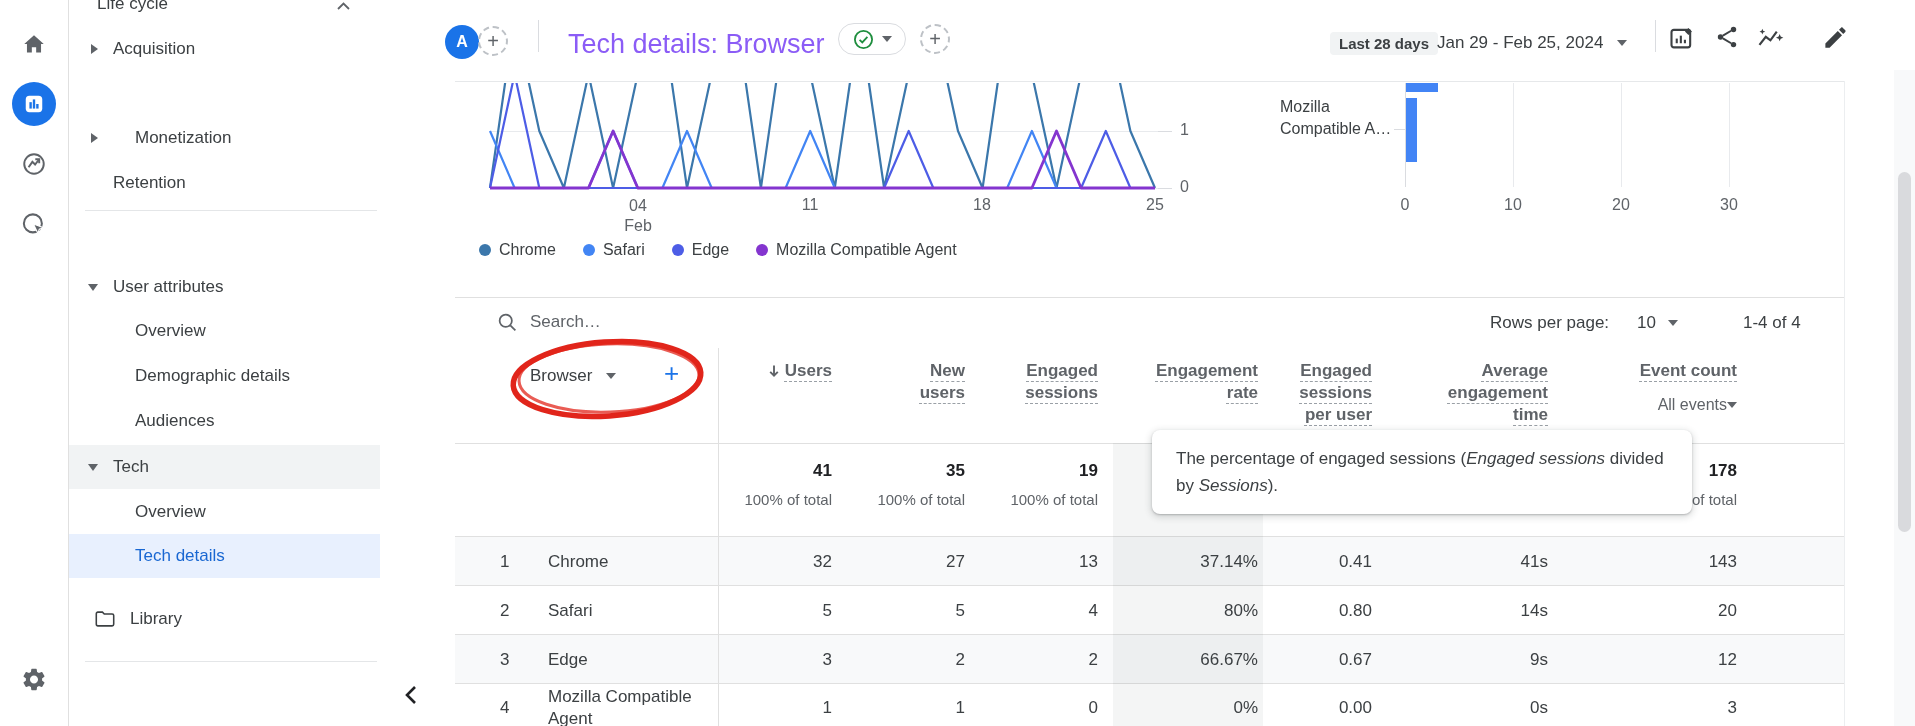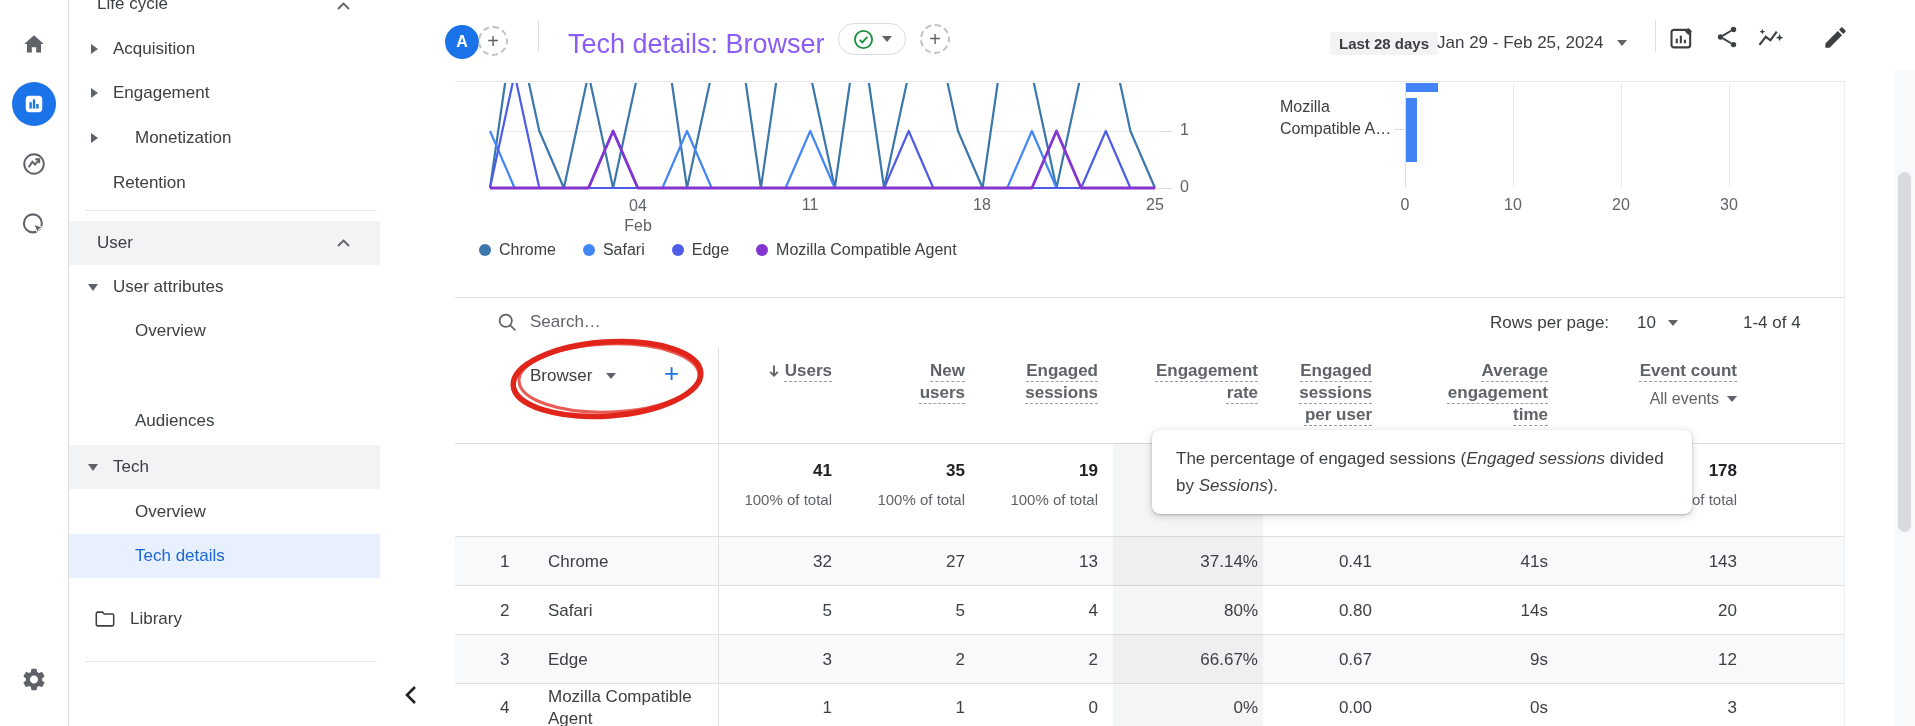--- a/index.html
+++ b/index.html
@@ -39,21 +39,21 @@
   .legend{position:absolute;left:479px;top:241px;display:flex;gap:27px;align-items:center;font-size:16px;color:#3c4043;}
   .litem{display:flex;align-items:center;gap:8px;}
   .ldot{width:12px;height:12px;border-radius:50%;background:#999;}
   .bar{position:absolute;background:#4284f5;}
   .barlab{position:absolute;left:1280px;top:96px;font-size:16px;color:#3c4043;line-height:22px;}
 
   
   .search-row{position:absolute;left:455px;top:303px;width:1389px;height:40px;}
   .mhead{position:absolute;top:360px;text-align:right;font-size:17px;font-weight:bold;color:#5f6368;line-height:22px;z-index:3;}
   .mhead .u{text-decoration-line:underline;text-decoration-style:dashed;text-decoration-color:#9aa0a6;text-decoration-thickness:1px;text-underline-offset:5px;}
-  .filterline{font-weight:normal;color:#5f6368;font-size:16px;margin-top:6px;display:flex;justify-content:flex-end;align-items:center;gap:8px;cursor:pointer;}
+  .filterline{font-weight:normal;color:#5f6368;font-size:16px;margin-top:12px;display:flex;justify-content:flex-end;align-items:center;gap:0;cursor:pointer;}
   .totals{position:absolute;left:455px;top:443px;width:1389px;height:93px;border-top:1px solid #e0e0e0;}
   .tnum{position:absolute;top:17px;font-size:17px;font-weight:bold;color:#202124;text-align:right;z-index:3;}
   .tsub{position:absolute;top:47px;font-size:15px;color:#5f6368;text-align:right;z-index:3;}
   .trow{position:absolute;left:455px;width:1389px;height:49px;border-top:1px solid #e0e0e0;}
   .cell{position:absolute;top:0;height:100%;display:flex;align-items:center;justify-content:flex-end;font-size:17px;color:#3c4043;text-align:right;z-index:3;}
   .cell.lft{justify-content:flex-start;text-align:left;}
   .shade{position:absolute;left:1113px;top:443px;width:150px;height:283px;background:rgba(60,64,67,0.055);z-index:2;}
   .tooltip{position:absolute;left:1152px;top:430px;width:540px;box-sizing:border-box;background:#fff;border-radius:8px;padding:15px 24px;font-size:17px;line-height:27px;color:#3c4043;box-shadow:0 1px 2px rgba(60,64,67,.3),0 2px 6px 2px rgba(60,64,67,.15);z-index:10;}
   .scroll-track{position:absolute;left:1894px;top:70px;width:21px;height:656px;background:#f8f9fa;}
   .scroll-thumb{position:absolute;left:1898px;top:172px;width:13px;height:360px;background:#d9dadd;border-radius:7px;}
@@ -101,44 +101,37 @@
     <div class="srow" style="top:-9px;height:26px;">
       <span style="margin-left:29px;">Life cycle</span>
       <svg width="15" height="10" viewBox="0 0 15 10" style="position:absolute;left:268px;top:10px;">
           <polyline points="2,8 7.5,2.5 13,8" fill="none" stroke="#5f6368" stroke-width="1.8"></polyline>
         </svg>
     </div>
     <div class="srow" style="top:27px;">
       <span class="tri-r"></span>
       <span style="margin-left:45px;">Acquisition</span>
     </div>
-    <div class="srow" style="top:71px;">
-      <span class="tri-r"></span>
-      <span style="margin-left:45px;">Engagement</span>
-    </div>
     <div class="srow" style="top:116px;">
       <span class="tri-r"></span>
       <span style="margin-left:67px;">Monetization</span>
     </div>
     <div class="srow" style="top:161px;">
       <span style="margin-left:45px;">Retention</span>
     </div>
     <div class="sdiv" style="top:210px;"></div>
-    <div class="srow gray" style="top:221px;">
-      <span style="margin-left:29px;">User</span>
-      <svg width="15" height="10" viewBox="0 0 15 10" style="position:absolute;left:268px;top:17px;">
-          <polyline points="2,8 7.5,2.5 13,8" fill="none" stroke="#5f6368" stroke-width="1.8"></polyline>
-        </svg>
-    </div>
     <div class="srow" style="top:265px;">
       <span class="tri-d"></span>
       <span style="margin-left:45px;">User attributes</span>
     </div>
     <div class="srow" style="top:309px;">
       <span style="margin-left:67px;">Overview</span>
+    </div>
+    <div class="srow" style="top:354px;">
+      <span style="margin-left:67px;">Demographic details</span>
     </div>
     <div class="srow" style="top:399px;">
       <span style="margin-left:67px;">Audiences</span>
     </div>
     <div class="srow gray" style="top:445px;">
       <span class="tri-d"></span>
       <span style="margin-left:45px;">Tech</span>
     </div>
     <div class="srow" style="top:490px;">
       <span style="margin-left:67px;">Overview</span>

